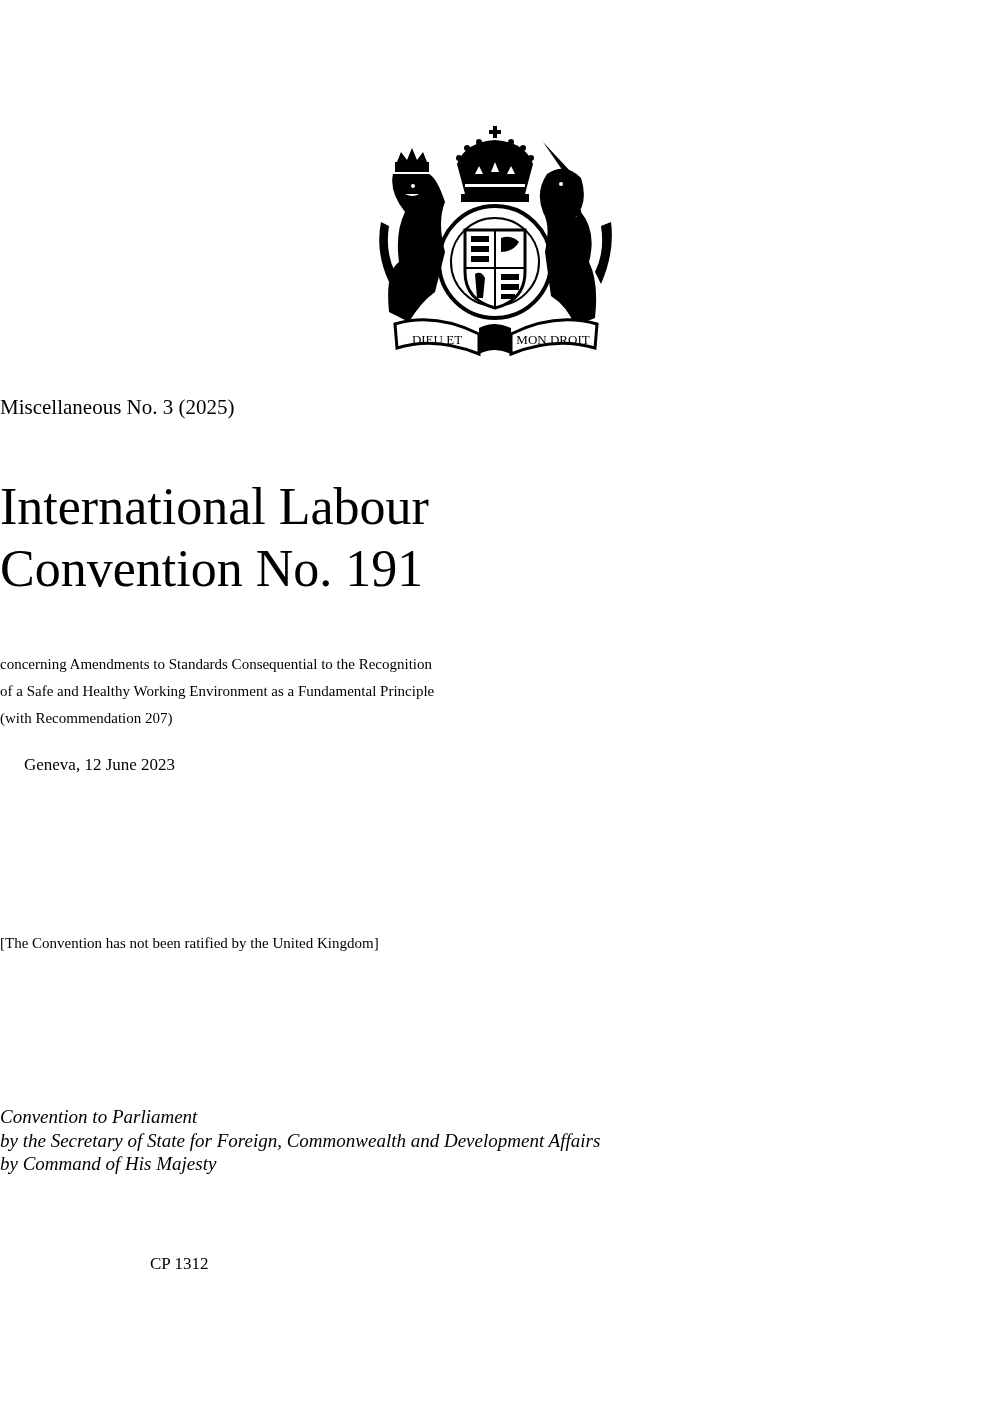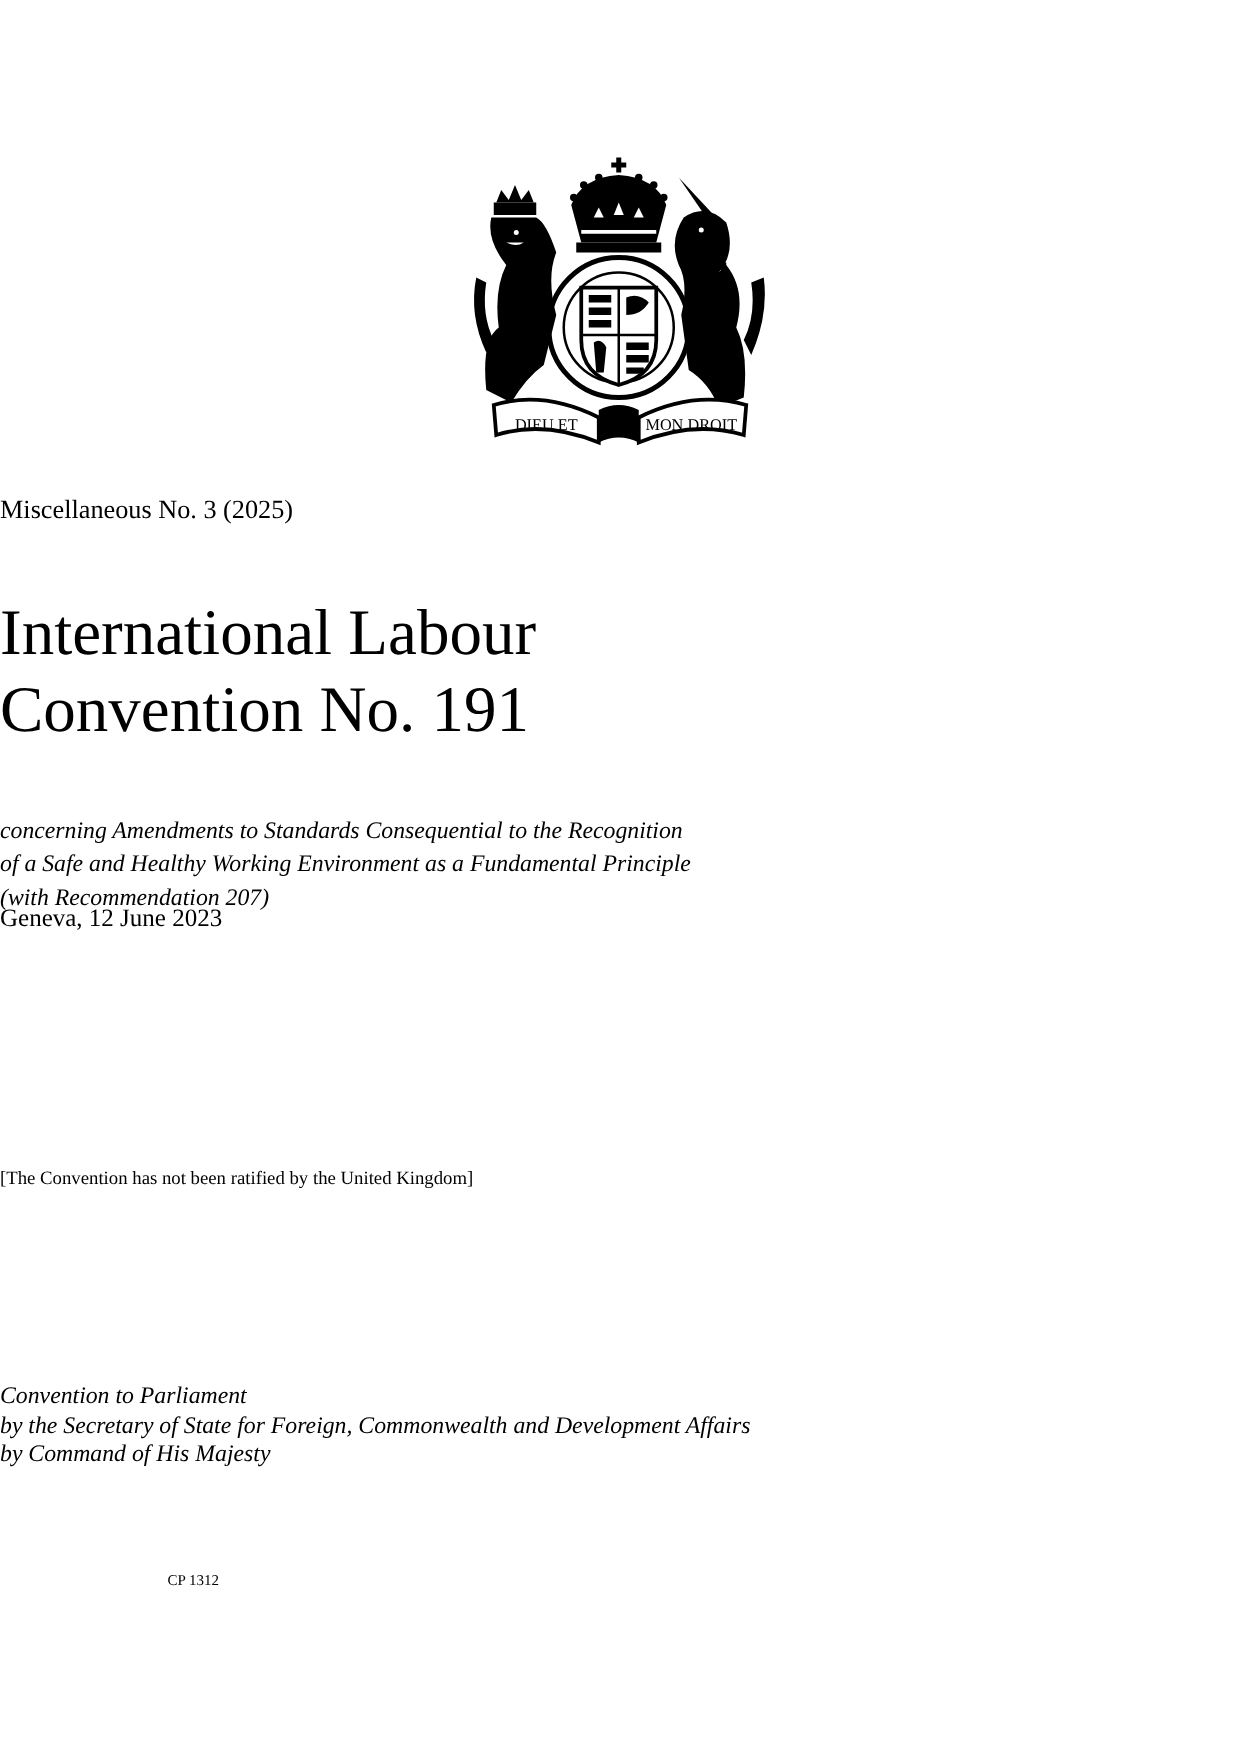--- a/index.html
+++ b/index.html
@@ -4,25 +4,25 @@
   <style>
     html, body { margin: 0; padding: 0; background: #ffffff; }
     body {
       width: 991px; height: 1401px; position: relative; overflow: hidden;
       font-family: "Liberation Serif", "DejaVu Serif", serif; color: #000;
     }
     .abs { position: absolute; left: 0; width: 825px; text-align: left; }
     .crest { position: absolute; left: 375px; top: 122px; width: 240px; height: 240px; }
     .series { top: 393px; font-size: 21px; line-height: 28px; }
     .title { top: 476px; font-size: 52px; line-height: 62px; }
-    .subtitle { top: 651px; font-size: 19px; line-height: 27px; font-style: italic; }
-    .place { top: 724px; font-size: 20px; line-height: 22px; }
+    .subtitle { top: 651px; font-size: 15px; line-height: 27px; }
+    .place { top: 754px; font-size: 17px; line-height: 22px; padding-left: 24px; }
     .note { top: 932px; font-size: 15px; line-height: 22px; }
     .presented { top: 1105px; font-size: 19px; line-height: 23.5px; font-style: italic; }
-    .cp { position: absolute; left: 134px; top: 1252px; font-size: 12px; line-height: 24px; }
+    .cp { position: absolute; left: 150px; top: 1252px; font-size: 17px; line-height: 24px; }
     .line { display: block; }
   </style>
 </head>
 <body>
 
 <div class="crest">
   <svg width="240" height="240" viewBox="0 0 240 240" xmlns="http://www.w3.org/2000/svg">
 
     <g fill="#000">
       <rect x="114" y="8" width="12" height="4"></rect>

